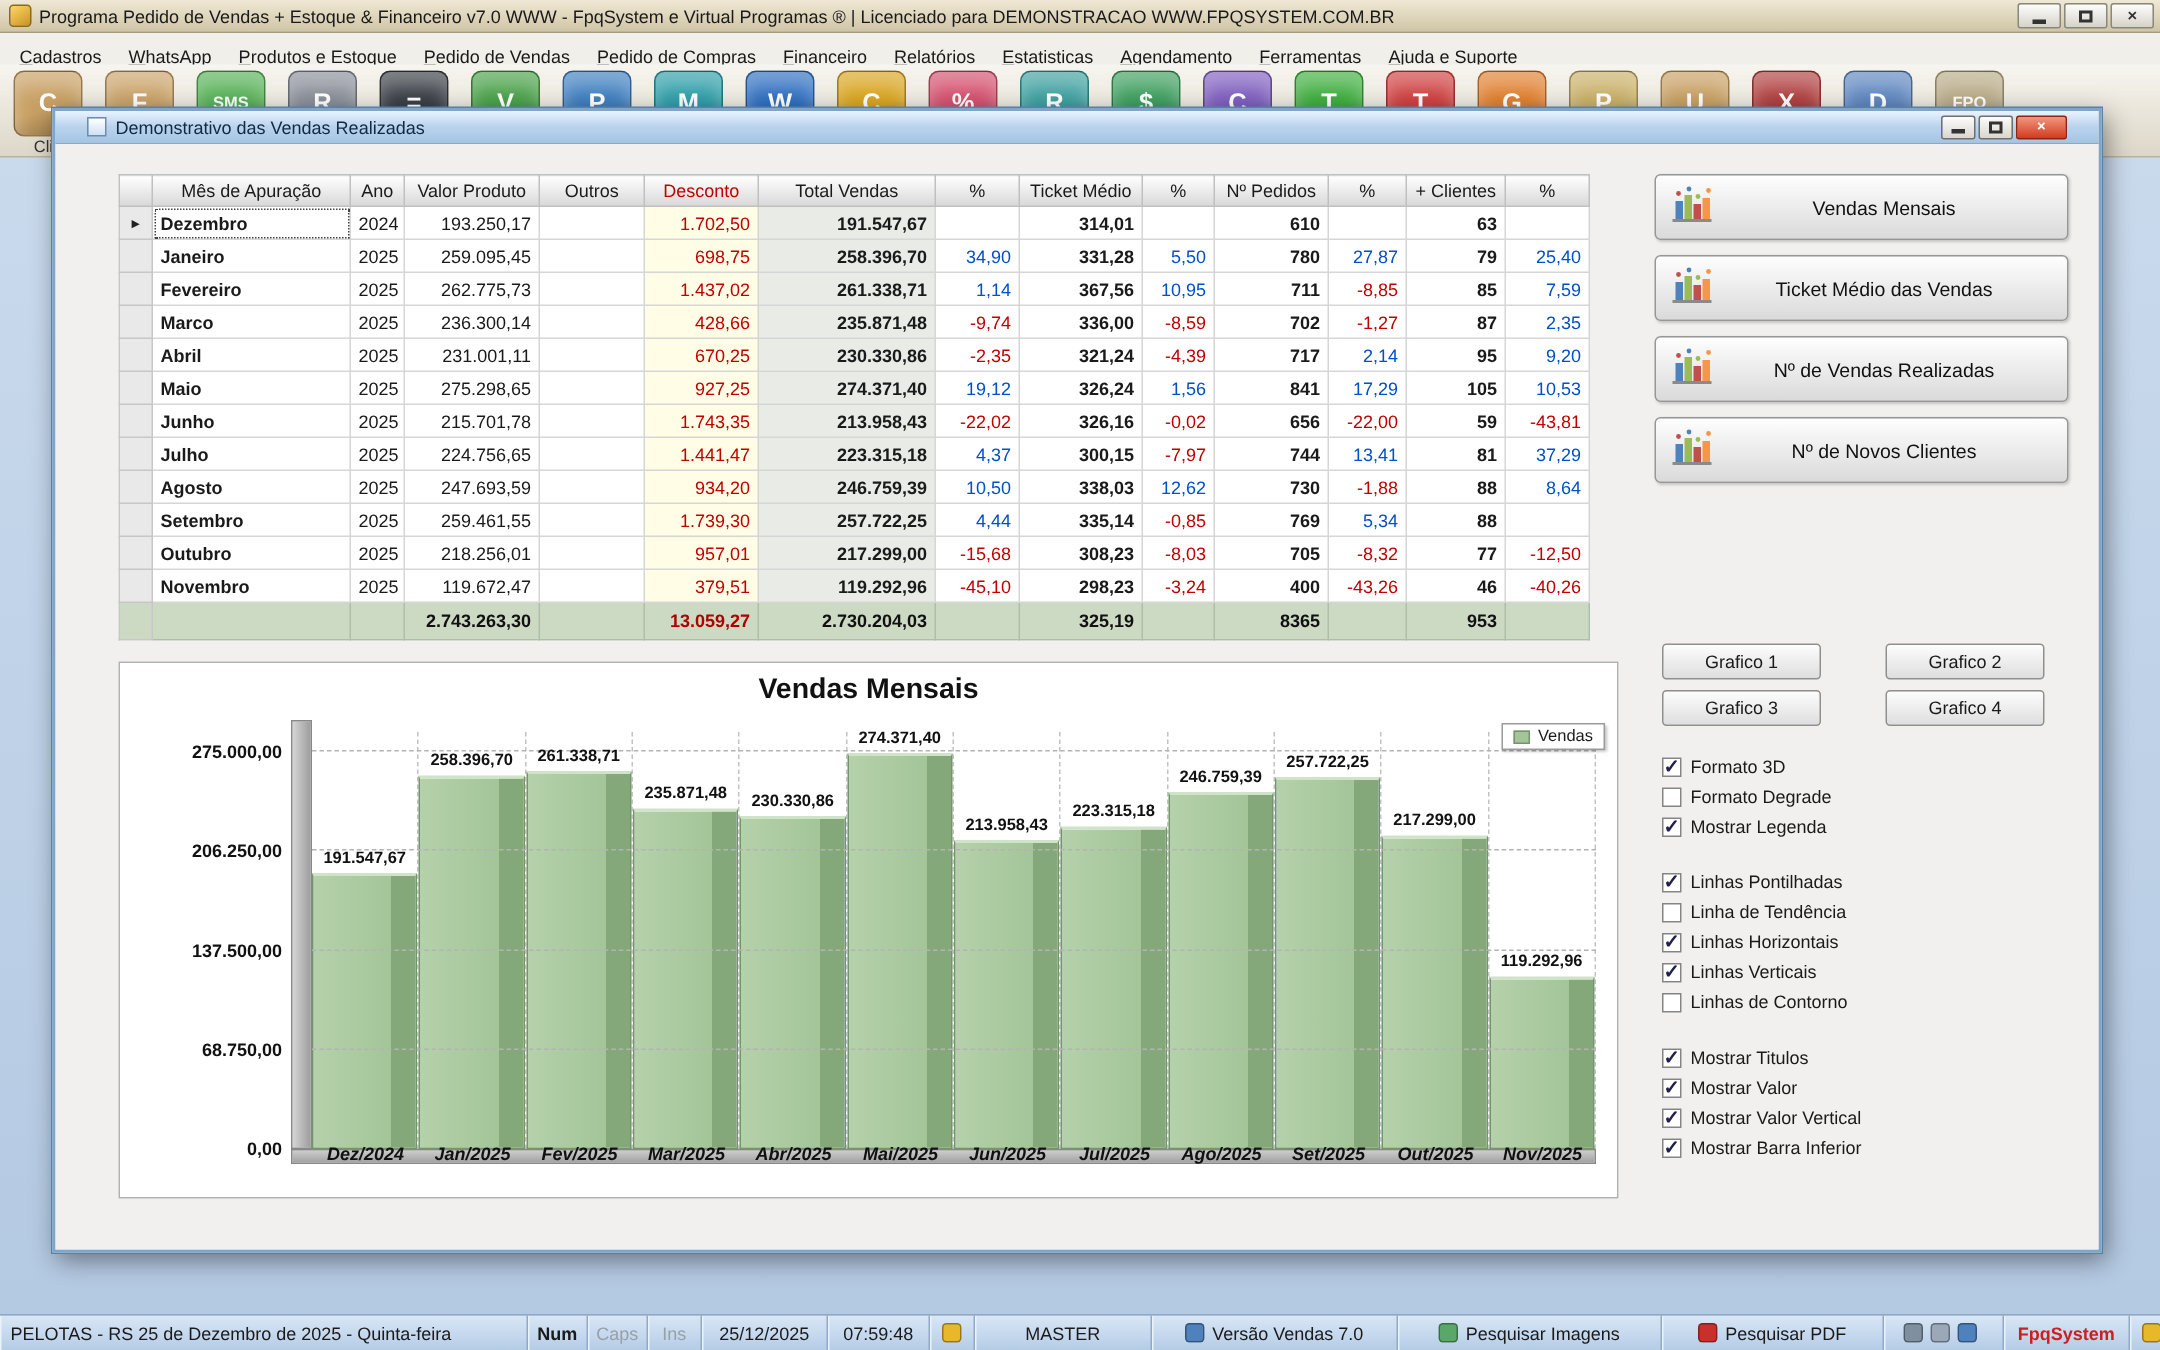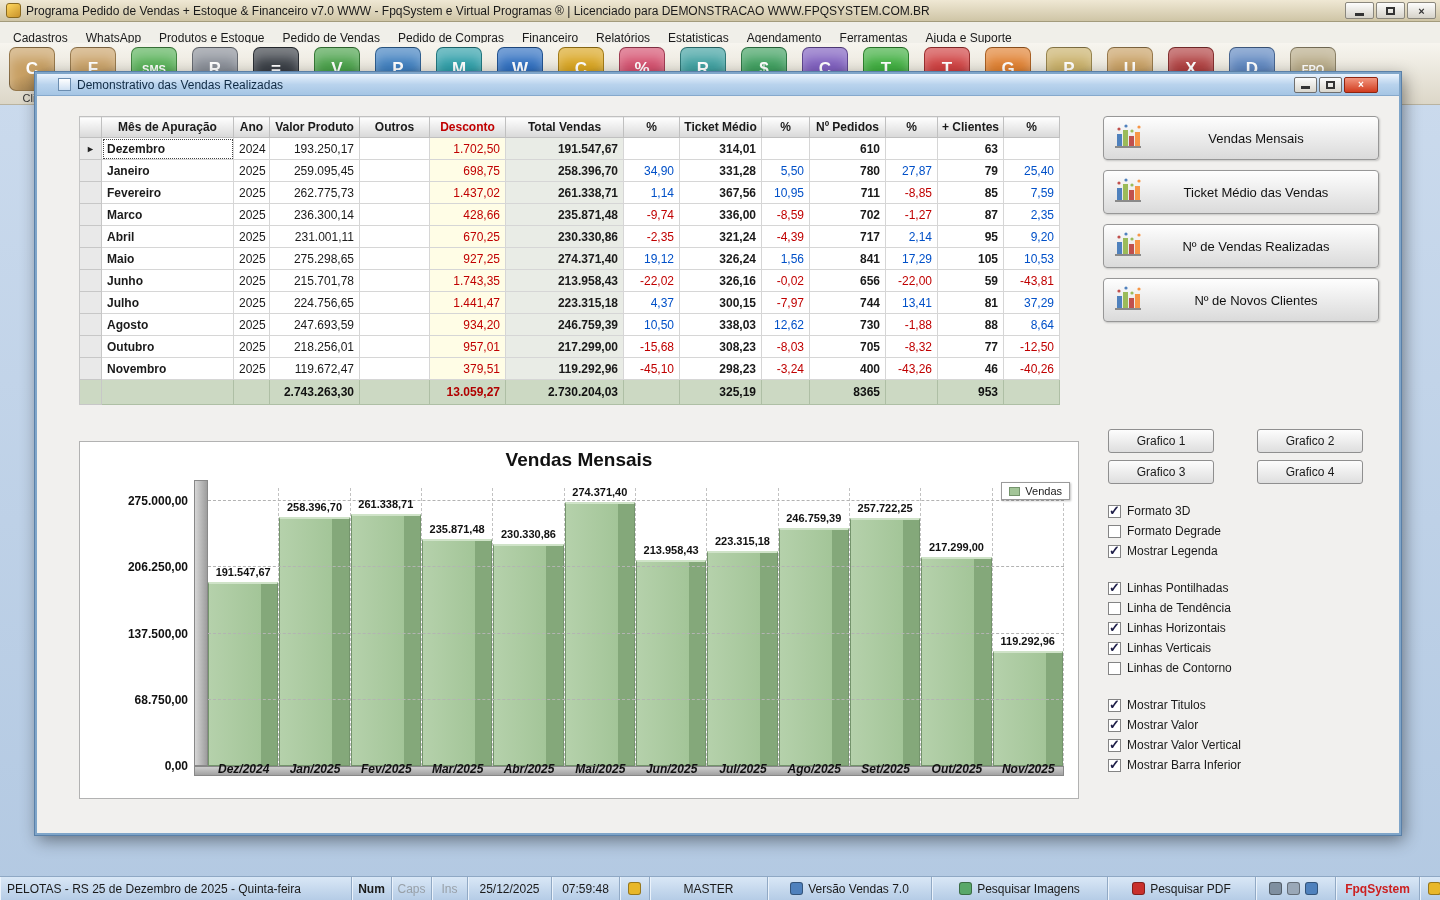--- a/index.html
+++ b/index.html
@@ -48,21 +48,21 @@
            font-size:10px; font-weight:bold; border:1px solid #6f6f6f;
            background:linear-gradient(#fcfcfc,#d9d6cd); color:#333; }
   .c-btn.close { background:linear-gradient(#f2967f,#d13c1f); border-color:#8d2410; color:#fff; width:34px; }
   .child-body { position:absolute; top:22px; left:0; right:0; bottom:0; background:#f1f0ee; }
 
   
   .grid-wrap { position:absolute; left:42px; top:20px; }
   table.grid { border-collapse:collapse; table-layout:fixed; width:980px; background:#fff;
                border:1px solid #9a9a9a; font-size:12px; }
   .grid th { background:linear-gradient(#ffffff,#d8d8d8); border:1px solid #c0c0c0;
-             font-weight:bold; height:21px; padding:0 3px; font-size:12px; }
+             font-weight:normal; height:21px; padding:0 3px; font-size:12px; }
   .grid th.h-desc { color:#c00000; }
   .grid td { border:1px solid #d6d6d6; height:22px; padding:0 5px; overflow:hidden; white-space:nowrap; }
   .grid td.sel { background:#e9e9e9; border-color:#c7c7c7; text-align:center; padding:0; font-size:9px; color:#222; }
   .c-mes { font-weight:bold; }
   .c-ano { text-align:center; }
   .c-num { text-align:right; }
   .c-bold { font-weight:bold; }
   .c-desc { text-align:right; color:#c00000; background:#fffde6; }
   .c-tot { text-align:right; font-weight:bold; background:#e9ece6; }
   .c-pct { text-align:right; }
@@ -424,20 +424,36 @@
                 <td class="c-num"></td>
                 <td class="c-desc">934,20</td>
                 <td class="c-tot">246.759,39</td>
                 <td class="c-pct pos">10,50</td>
                 <td class="c-num c-bold">338,03</td>
                 <td class="c-pct pos">12,62</td>
                 <td class="c-num c-bold">730</td>
                 <td class="c-pct neg">-1,88</td>
                 <td class="c-num c-bold">88</td>
                 <td class="c-pct pos">8,64</td>
+              </tr>
+              <tr>
+                <td class="sel"></td>
+                <td class="c-mes">Setembro</td>
+                <td class="c-ano">2025</td>
+                <td class="c-num">259.461,55</td>
+                <td class="c-num"></td>
+                <td class="c-desc">1.739,30</td>
+                <td class="c-tot">257.722,25</td>
+                <td class="c-pct pos">4,44</td>
+                <td class="c-num c-bold">335,14</td>
+                <td class="c-pct neg">-0,85</td>
+                <td class="c-num c-bold">769</td>
+                <td class="c-pct pos">5,34</td>
+                <td class="c-num c-bold">88</td>
+                <td class="c-pct"></td>
               </tr>
               <tr>
                 <td class="sel"></td>
                 <td class="c-mes">Outubro</td>
                 <td class="c-ano">2025</td>
                 <td class="c-num">218.256,01</td>
                 <td class="c-num"></td>
                 <td class="c-desc">957,01</td>
                 <td class="c-tot">217.299,00</td>
                 <td class="c-pct neg">-15,68</td>

